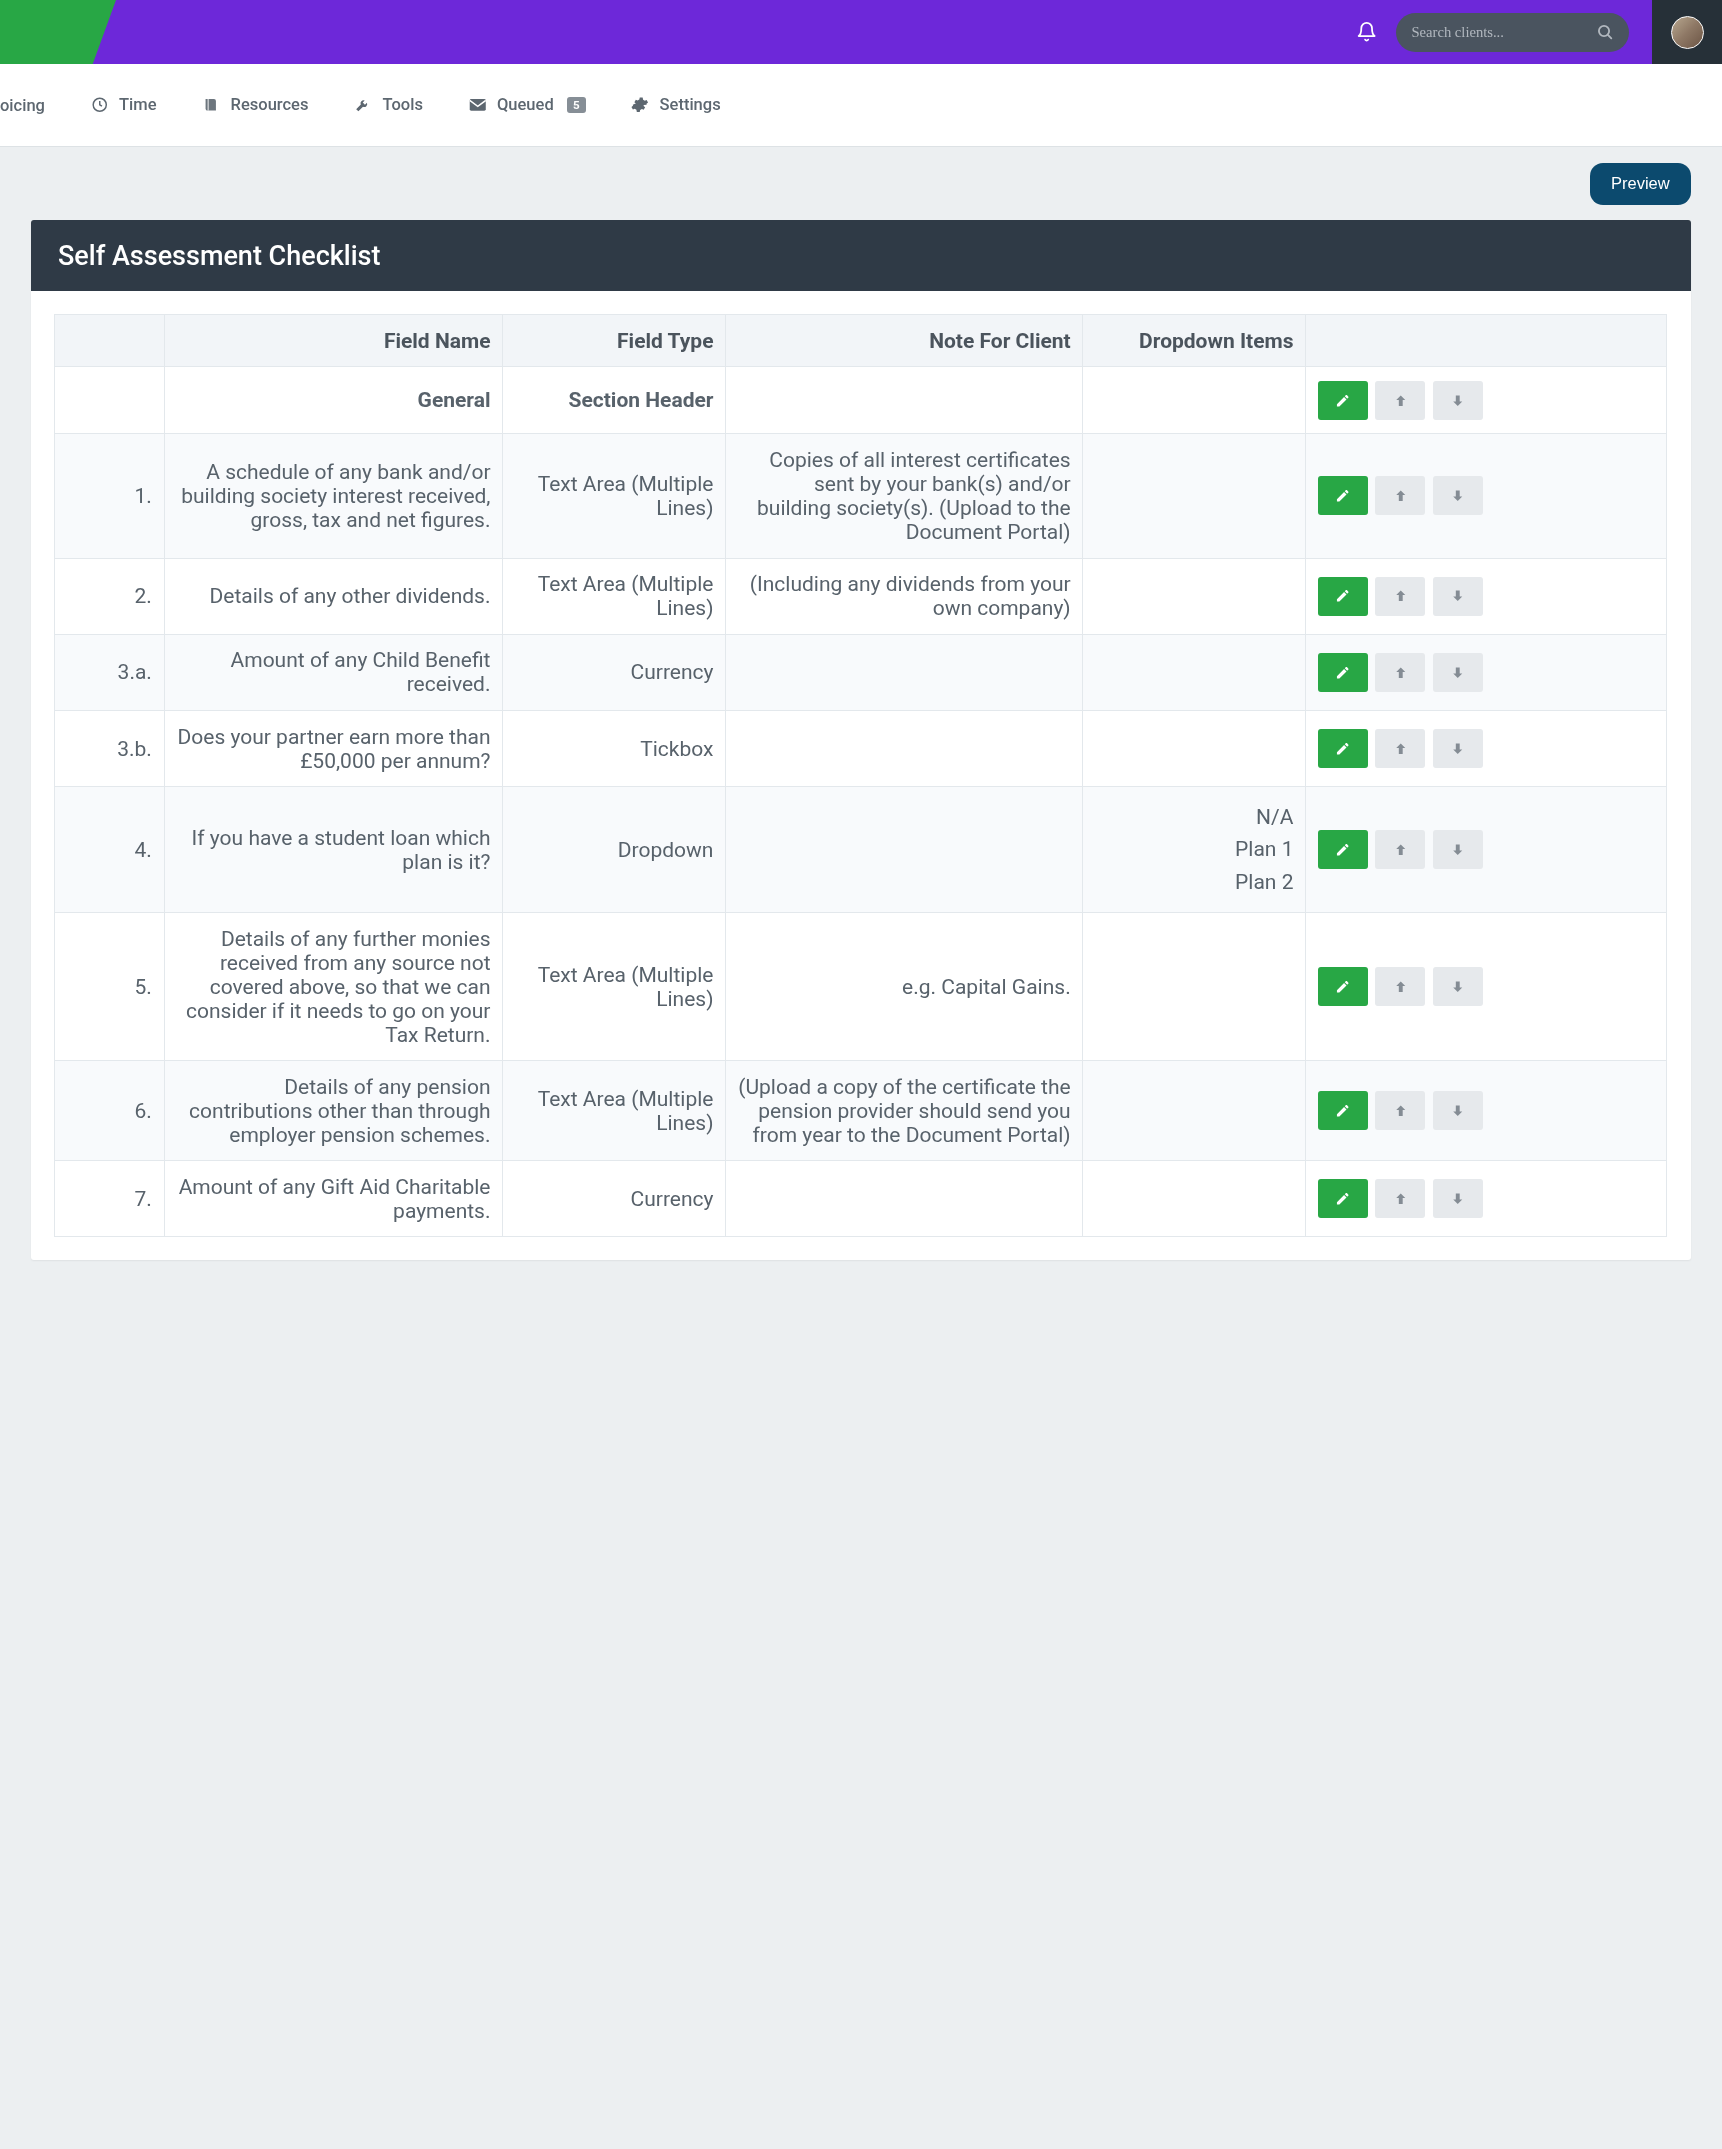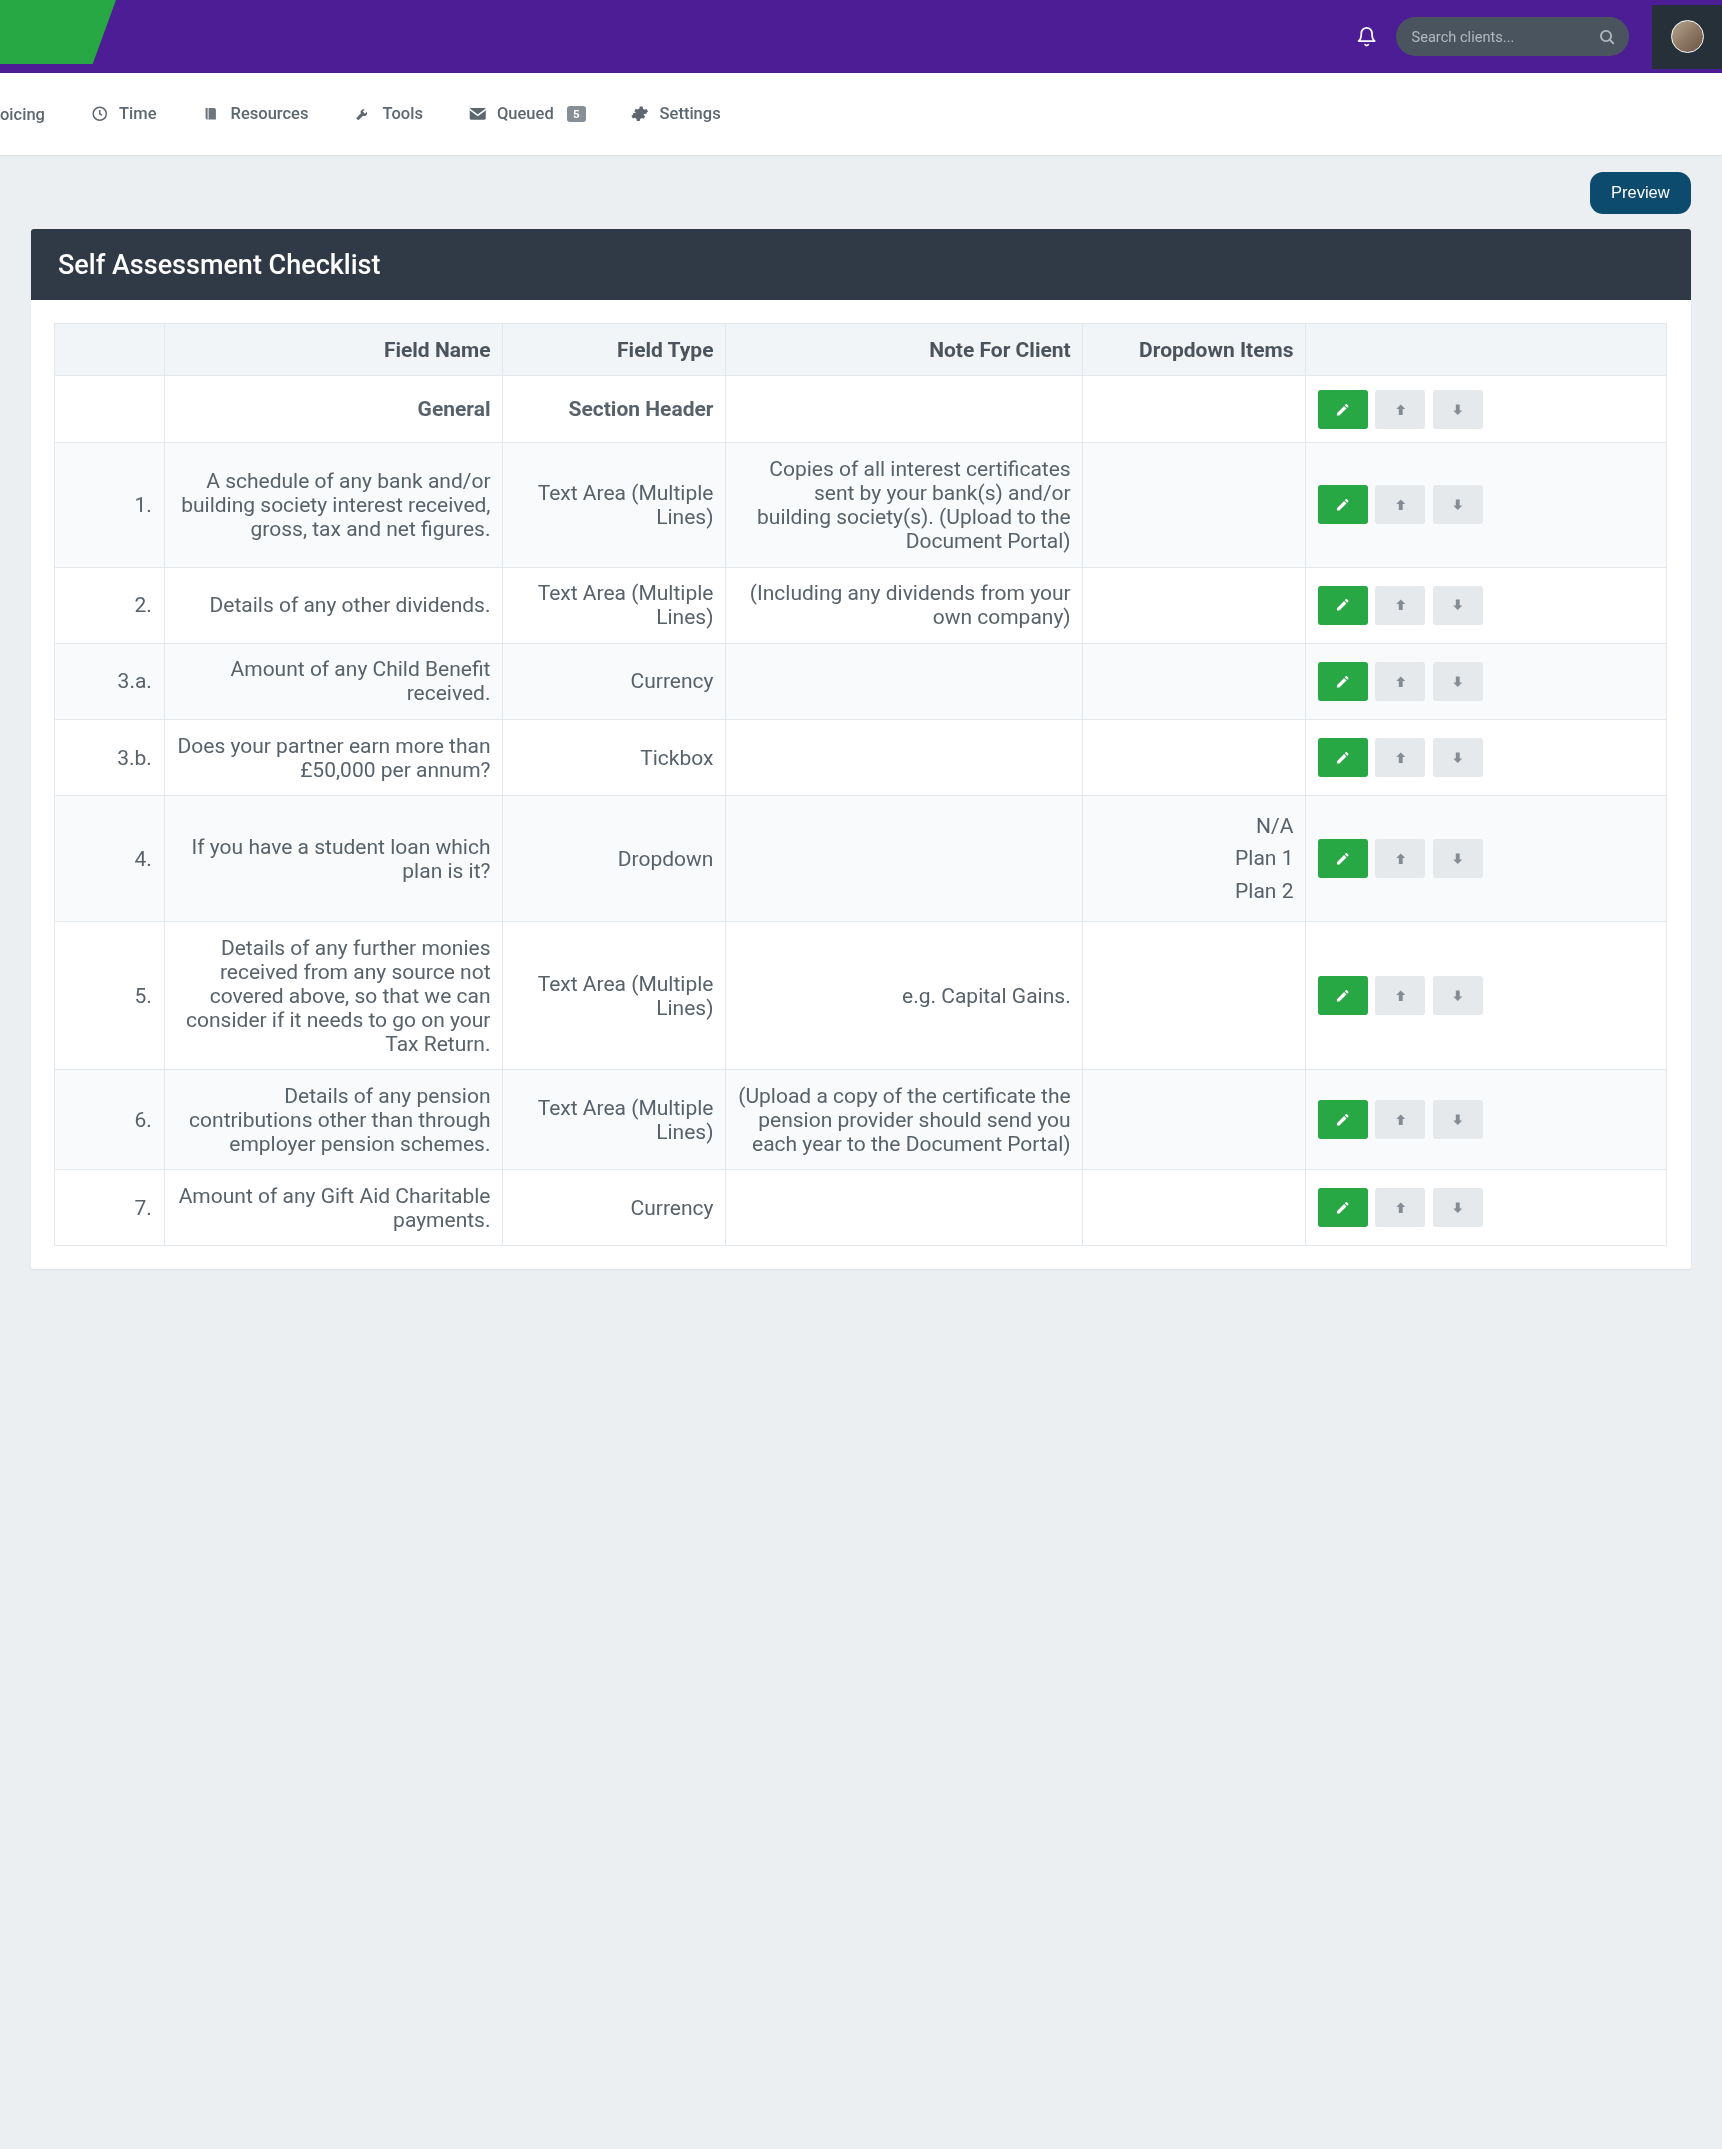--- a/index.html
+++ b/index.html
@@ -4,25 +4,26 @@
 <style>
   * { box-sizing: border-box; margin: 0; padding: 0; }
   body {
     font-family: -apple-system, BlinkMacSystemFont, "Segoe UI", Roboto, "Helvetica Neue", Arial, sans-serif;
     background: #eceff1;
     color: #444;
     font-size: 15.5px;
   }
   
   .topbar {
-    background: #4c1d95;
-    height: 73px;
+    background: #6d28d9;
+    height: 64px;
     display: flex;
     align-items: center;
     position: relative;
+    font-family: Liberation Serif, serif;
   }
   .topbar-accent {
     position: absolute;
     left: 0; top: 0;
     width: 116px; height: 64px;
     background: #28a745;
     transform: skewX(-20deg);
     transform-origin: top right;
   }
   .topbar-spacer { flex: 1; }
@@ -488,21 +489,21 @@
                     </svg>
                   </span>
                 </button>
               </div>
             </td>
           </tr>
           <tr>
             <td class="col-num">6.</td>
             <td class="col-name">Details of any pension contributions other than through employer pension schemes.</td>
             <td class="col-type">Text Area (Multiple Lines)</td>
-            <td class="col-note">(Upload a copy of the certificate the pension provider should send you each year to the Document Portal)</td>
+            <td class="col-note">(Upload a copy of the certificate the pension provider should send you from year to the Document Portal)</td>
             <td class="col-drop"></td>
             <td class="col-act">
               <div class="row-actions">
                 <button class="btn-sm btn-edit">
                   <span>
                     <svg width="15.5" height="15.5" viewBox="0 0 24 24" fill="currentColor">
                       <path d="M3 17.25V21h3.75L17.81 9.94l-3.75-3.75L3 17.25zM20.71 7.04a1 1 0 0 0 0-1.41l-2.34-2.34a1 1 0 0 0-1.41 0l-1.83 1.83 3.75 3.75 1.83-1.83z"></path>
                     </svg>
                   </span>
                 </button>

